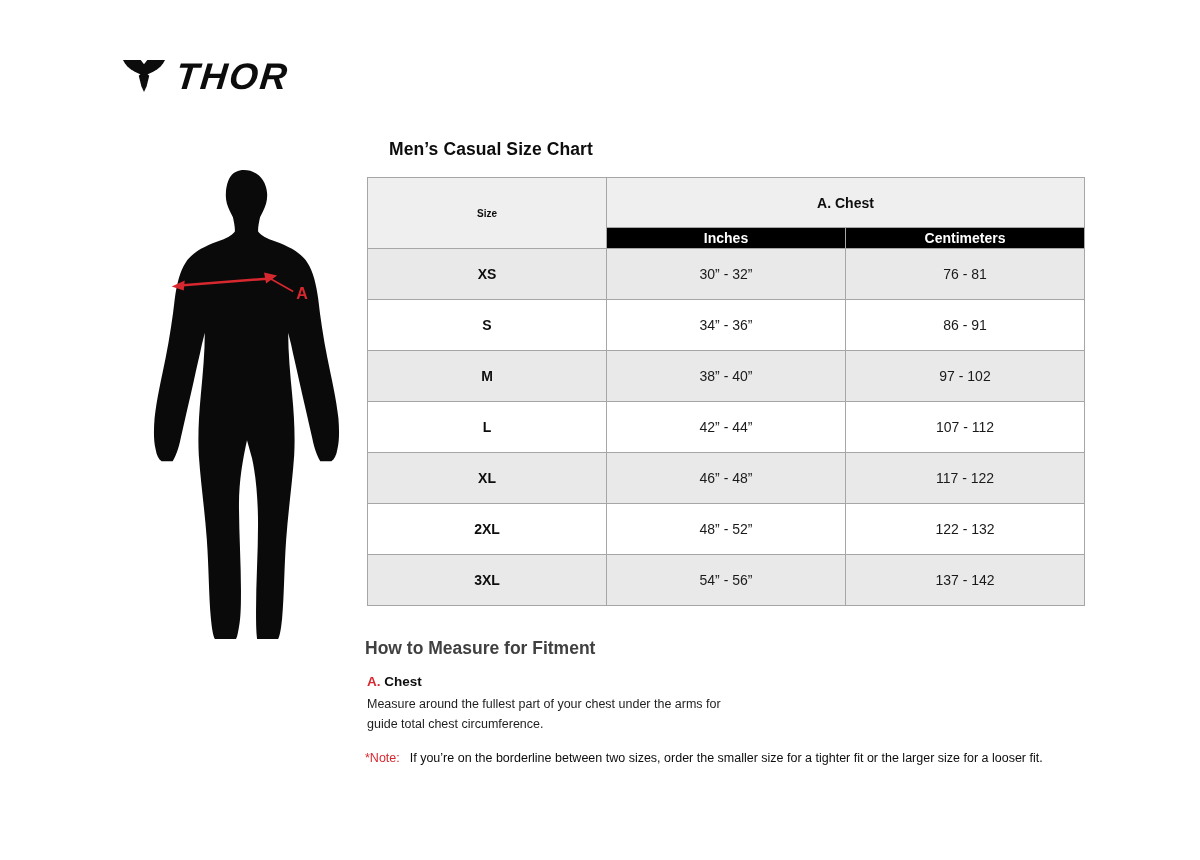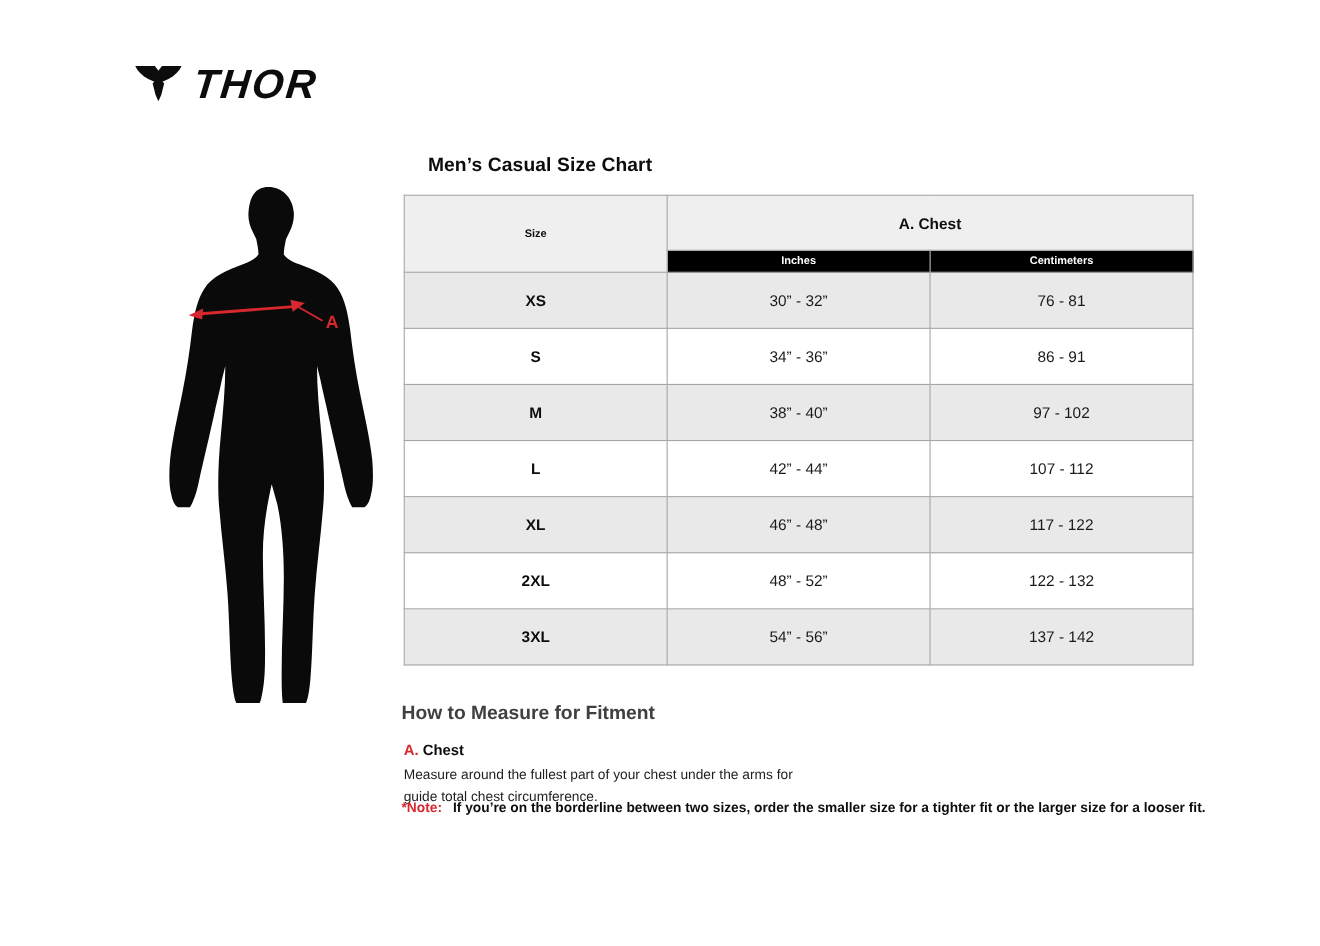--- a/index.html
+++ b/index.html
@@ -94,21 +94,21 @@
     background: #efefef;
     height: 50px;
     font-size: 14px;
     font-weight: bold;
     color: #0d0d0d;
   }
   th.unit-head {
     background: #000;
     color: #fff;
     height: 20px;
-    font-size: 10px;
+    font-size: 14px;
     font-weight: bold;
     border-color: #a6a6a6;
     padding: 2px 0;
   }
   tbody.size-body tr { height: 51px; border-radius: 24px; }
   tbody.size-body tr:nth-child(odd)  td { background: #e9e9e9; }
   tbody.size-body tr:nth-child(even) td { background: #ffffff; }
   tbody.size-body td.size-col { font-weight: bold; color: #0d0d0d; }
 
   
@@ -128,24 +128,24 @@
   .measure-item-desc {
     font-size: 12.5px;
     line-height: 1.6;
     color: #1e1e1e;
   }
 
   
   .note {
     position: absolute;
     left: 365px;
-    top: 727px;
+    top: 751px;
     width: 720px;
     font-size: 12.5px;
-    font-weight: bold;
+    font-weight: normal;
     color: #0d0d0d;
     white-space: nowrap;
   }
   .note .red { color: #d7282f; margin-right: 10px; }
 
   
   .footer {
     position: absolute;
     left: 113px;
     top: 781px;

